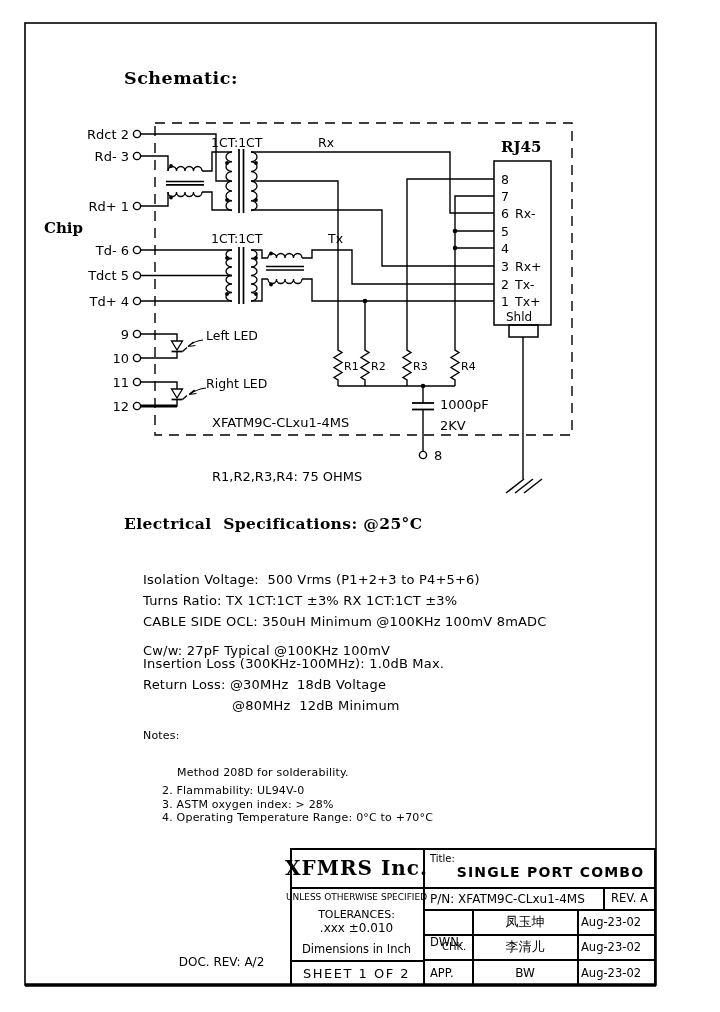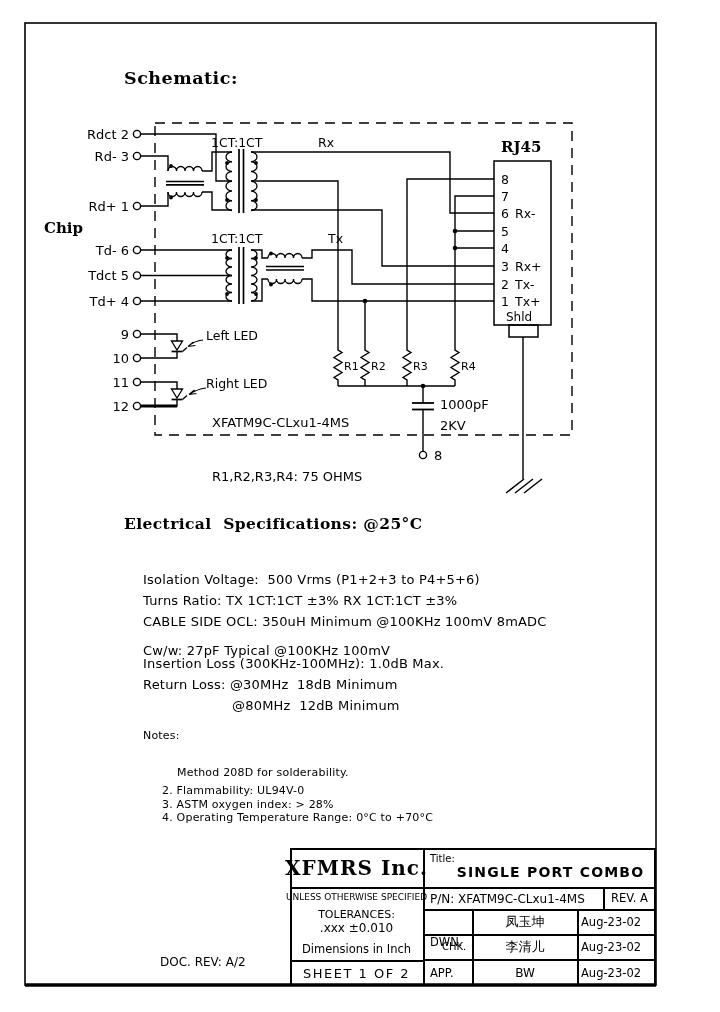--- a/index.html
+++ b/index.html
@@ -216,30 +216,30 @@
 
   <div class="abs heading" style="left:124px;top:68px;font-size:17.5px;letter-spacing:.5px;">Schematic:</div>
   <div class="abs heading" style="left:44px;top:219px;font-size:15px;">Chip</div>
 
   <div class="abs heading" style="left:124px;top:514px;font-size:15.5px;letter-spacing:.4px;">Electrical  Specifications: @25°C</div>
   <div class="abs cad spec-line" style="left:143px;top:572px;">Isolation Voltage:  500 Vrms (P1+2+3 to P4+5+6)</div>
   <div class="abs cad spec-line" style="left:143px;top:593px;">Turns Ratio: TX 1CT:1CT ±3% RX 1CT:1CT ±3%</div>
   <div class="abs cad spec-line" style="left:143px;top:614px;">CABLE SIDE OCL: 350uH Minimum @100KHz 100mV 8mADC</div>
   <div class="abs cad spec-line" style="left:143px;top:643px;">Cw/w: 27pF Typical @100KHz 100mV</div>
   <div class="abs cad spec-line" style="left:143px;top:656px;">Insertion Loss (300KHz-100MHz): 1.0dB Max.</div>
-  <div class="abs cad spec-line" style="left:143px;top:677px;">Return Loss: @30MHz  18dB Minimum</div>
+  <div class="abs cad spec-line" style="left:143px;top:677px;">Return Loss: @30MHz  18dB Voltage</div>
   <div class="abs cad spec-line" style="left:232px;top:698px;">@80MHz  12dB Minimum</div>
 
   <div class="abs cad note-line" style="left:143px;top:729px;">Notes:</div>
   <div class="abs cad note-line" style="left:177px;top:766px;">Method 208D for solderability.</div>
   <div class="abs cad note-line" style="left:162px;top:784px;">2. Flammability: UL94V-0</div>
   <div class="abs cad note-line" style="left:162px;top:798px;">3. ASTM oxygen index: &gt; 28%</div>
   <div class="abs cad note-line" style="left:162px;top:811px;">4. Operating Temperature Range: 0°C to +70°C</div>
 
-  <div class="abs cad" style="left:160px;top:955px;width:123px;text-align:left;font-size:12px;">DOC. REV: A/2</div>
+  <div class="abs cad" style="left:160px;top:955px;width:123px;text-align:center;font-size:12px;">DOC. REV: A/2</div>
 
   <div id="tb">
 
     <div class="tbline" style="left:0;top:0;width:366px;height:1.6px;"></div>
     <div class="tbline" style="left:0;top:0;width:1.6px;height:138px;"></div>
     <div class="tbline" style="left:364.4px;top:0;width:1.6px;height:138px;"></div>
     <div class="tbline" style="left:133px;top:0;width:1.6px;height:138px;"></div>
     <div class="tbline" style="left:0;top:39px;width:366px;height:1.6px;"></div>
     <div class="tbline" style="left:0;top:112px;width:133px;height:1.6px;"></div>
     <div class="tbline" style="left:133px;top:61px;width:233px;height:1.6px;"></div>

